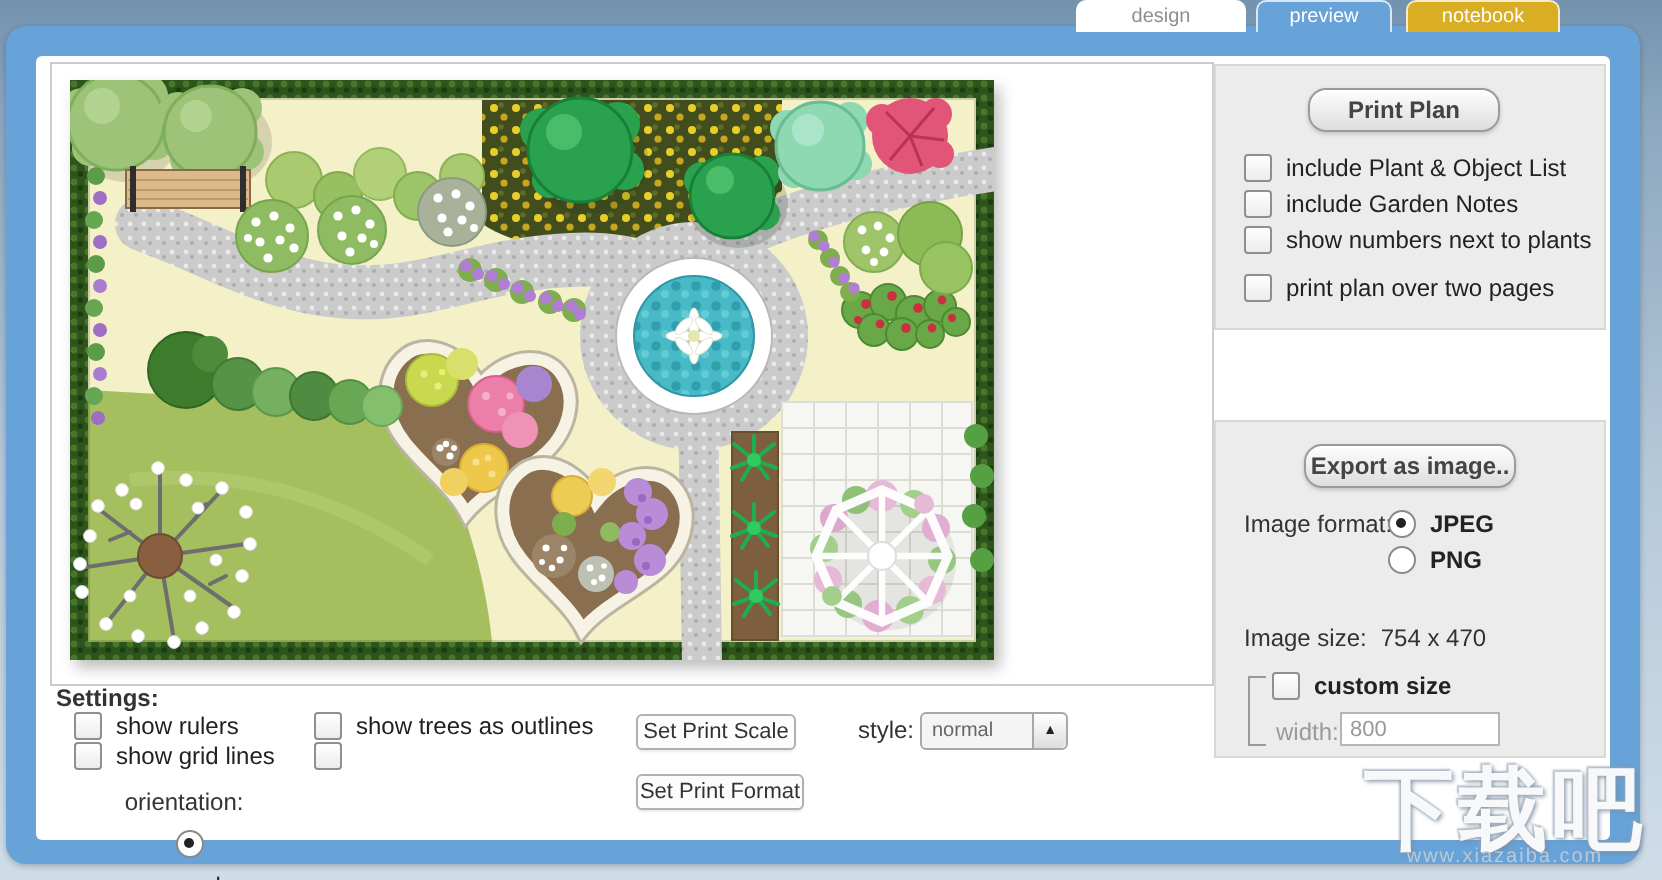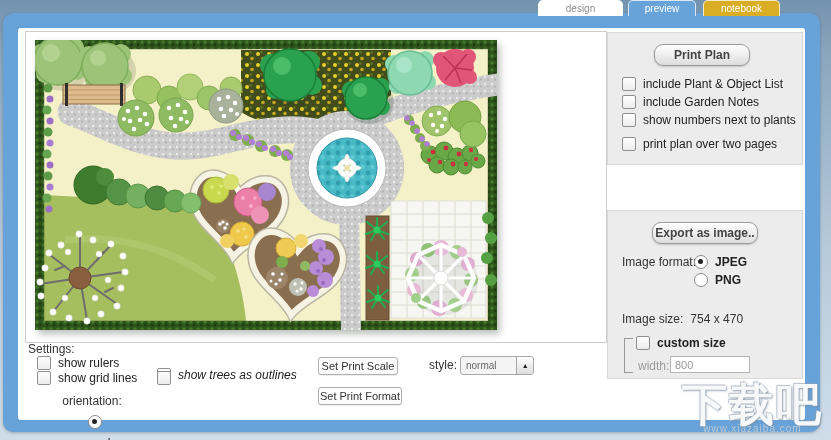--- a/index.html
+++ b/index.html
@@ -546,32 +546,32 @@
                 <circle cx="64" cy="214" r="3"></circle>
               <circle cx="73" cy="240" r="3"></circle>
                 <circle cx="60" cy="258" r="3"></circle>
                 <circle cx="30" cy="258" r="3"></circle>
             </g>
           </g>
         </svg>
       </div>
 
       <div>
-        <div class="row" style="left:10px;top:314px;color:#333;">
+        <div class="row" style="left:10px;top:314px;color:#333;font-weight:bold;">
           <span class="lbl">Settings:</span>
         </div>
         <div class="row" style="left:19px;top:328px;">
           <span class="cbox"></span>
           <span class="lbl">show rulers</span>
         </div>
         <div class="row" style="left:19px;top:343px;">
           <span class="cbox"></span>
           <span class="lbl">show grid lines</span>
         </div>
-        <div class="row" style="left:139px;top:340px;font-style:italic;">
+        <div class="row" style="left:139px;top:328px;">
           <span class="cbox"></span>
           <span class="lbl">show trees as outlines</span>
         </div>
         <div class="row" style="left:139px;top:343px;">
           <span class="cbox"></span>
         </div>
         <div class="row" style="left:14px;top:366px;flex-direction:column;">
           <span class="lbl" style="color:#333;">orientation:</span>
           <span class="radio sel" style="margin-left:5px;"></span>
           <span class="lbl">normal</span>

